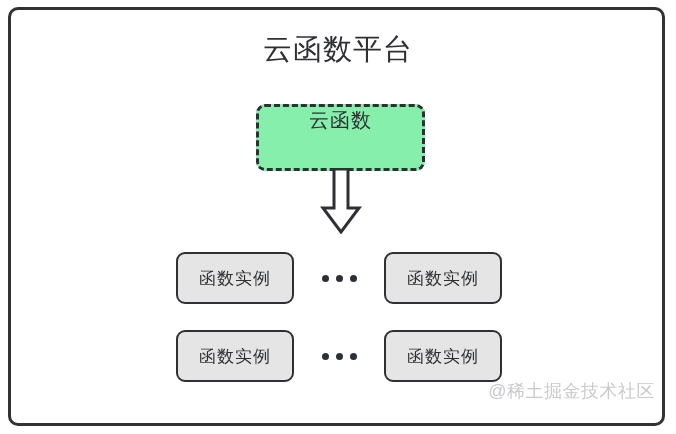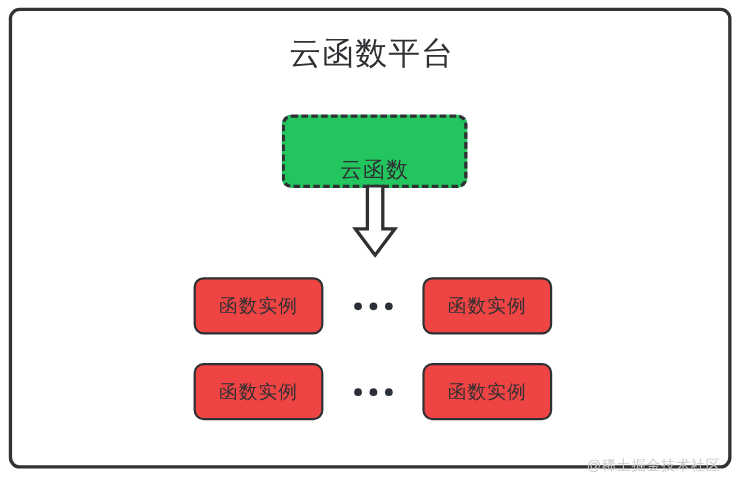--- a/index.html
+++ b/index.html
@@ -45,23 +45,23 @@
   
   #cloud-function-box {
     position: absolute;
     left: 256px;
     top: 104px;
     width: 169px;
     height: 67px;
     box-sizing: border-box;
     border: 3px dashed #2f3033;
     border-radius: 9px;
-    background: #22c55e;
+    background: #86efac;
     display: flex;
-    align-items: flex-end;
+    align-items: flex-start;
     justify-content: center;
   }
   #cloud-function-box .box-label {
     font-size: 20px;
     color: #2f3033;
     letter-spacing: 1px;
   }
   
   #flow-arrow {
     position: absolute;
@@ -81,21 +81,21 @@
     justify-content: space-between;
   }
   #instance-row-1 { top: 252px; }
   #instance-row-2 { top: 330px; }
   .instance-box {
     box-sizing: border-box;
     width: 118px;
     height: 52px;
     border: 2.5px solid #2f3033;
     border-radius: 9px;
-    background: #ef4444;
+    background: #e5e5e5;
     display: flex;
     align-items: center;
     justify-content: center;
   }
   .instance-box .box-label {
     font-size: 17px;
     color: #2f3033;
     letter-spacing: 1px;
   }
   .ellipsis-dots {
@@ -108,22 +108,22 @@
     display: block;
     width: 7px;
     height: 7px;
     border-radius: 50%;
     background: #2b2f38;
   }
   
   #watermark {
     position: absolute;
     right: 21px;
-    bottom: 2px;
-    font-size: 13px;
+    bottom: 31px;
+    font-size: 18px;
     color: #c9cacc;
     letter-spacing: 0.5px;
     white-space: nowrap;
   }
 </style>
 </head>
 <body>
 
 <div id="canvas">
 

